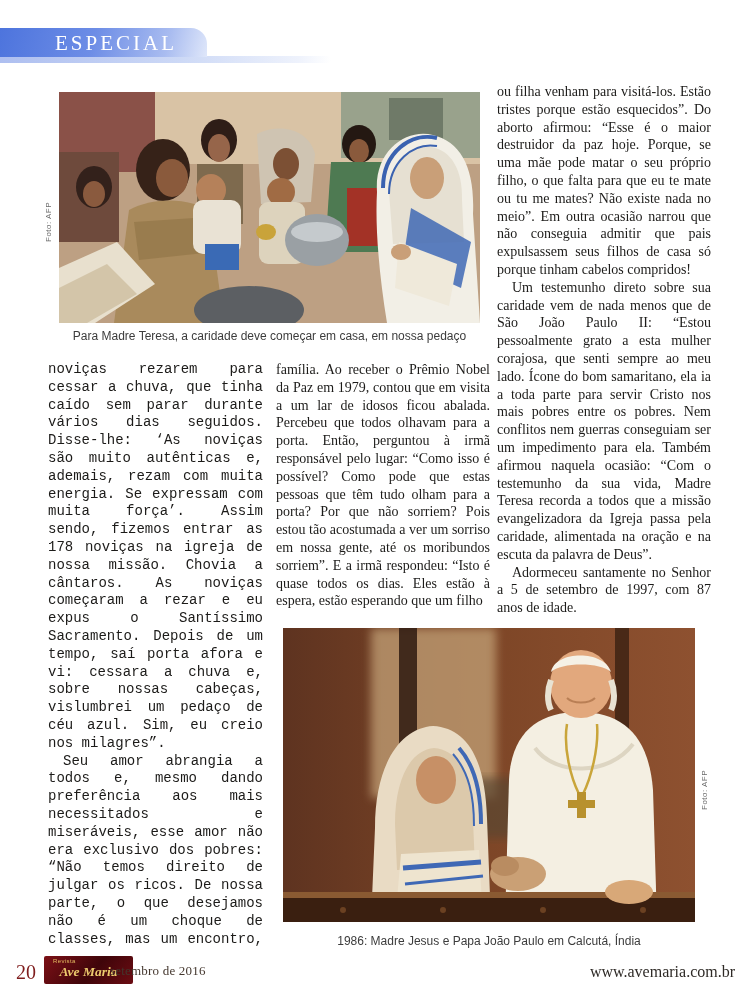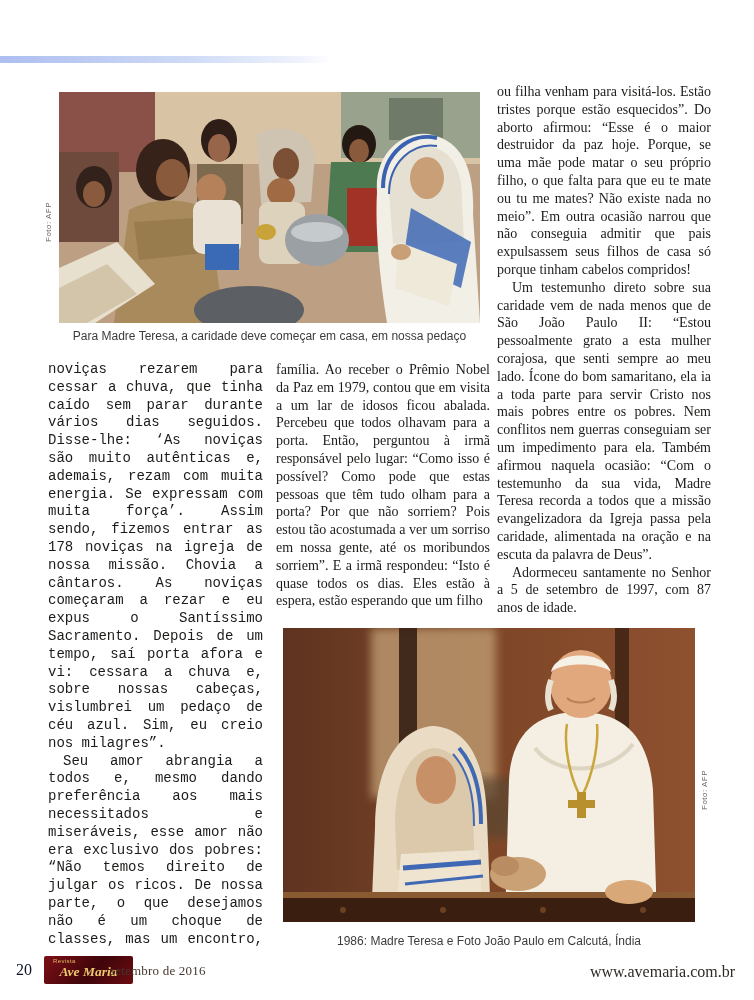--- a/index.html
+++ b/index.html
@@ -50,21 +50,21 @@
     color:#1c1b19;
   }
   .col p{margin:0;}
   .col p.indent{text-indent:15px;}
   .col-1{left:48px;top:361px;width:215px;height:586px;font-family:Liberation Mono, monospace;}
   .col-2{left:276px;top:361px;width:214px;height:256px;}
   .col-3{left:497px;top:83px;width:214px;height:532px;}
   
   .page-number{
     position:absolute;left:16px;top:961px;
-    font-size:16px;color:#0f172a;
+    font-size:20px;color:#7f1d1d;
   }
   .logo{
     position:absolute;left:44px;top:956px;width:89px;height:28px;
     background:linear-gradient(130deg,#7c1016 0%,#3f050a 55%,#6b0c12 100%);
     border-radius:2px;overflow:hidden;
   }
   .logo-small{
     position:absolute;left:9px;top:2px;
     font-family:"Liberation Sans",sans-serif;font-size:6px;
     color:#e4bd62;letter-spacing:.4px;
@@ -82,20 +82,23 @@
     position:absolute;right:19px;top:963px;
     font-size:16px;color:#2e2a26;
   }
 </style>
 </head>
 <body>
 
 <div class="page">
 
   <div class="banner-ext"></div>
+  <div class="banner">
+    <span class="banner-label">ESPECIAL</span>
+  </div>
 
   <span class="credit credit-top">Foto: AFP</span>
   <div class="photo photo-top">
     <svg viewBox="0 0 421 231" preserveAspectRatio="none">
       <rect width="421" height="231" fill="#bda083"></rect>
       <rect width="421" height="72" fill="#d9c3a5"></rect>
       <rect x="282" width="139" height="66" fill="#99a28c"></rect>
       <rect x="330" y="6" width="54" height="42" fill="#6f7a68"></rect>
       <rect x="0" width="96" height="80" fill="#8a5148"></rect>
       <rect x="0" y="60" width="60" height="90" fill="#6e4a3c"></rect>
@@ -202,21 +205,21 @@
       <rect x="0" y="264" width="412" height="6" fill="#8a5a32"></rect>
       <rect x="0" y="270" width="412" height="24" fill="#3a1f10"></rect>
       <circle cx="60" cy="282" r="3" fill="#6b4122"></circle>
       <circle cx="160" cy="282" r="3" fill="#6b4122"></circle>
       <circle cx="260" cy="282" r="3" fill="#6b4122"></circle>
       <circle cx="360" cy="282" r="3" fill="#6b4122"></circle>
       <ellipse cx="346" cy="264" rx="24" ry="12" fill="#d8a878"></ellipse>
     </svg>
   </div>
   <span class="credit credit-bottom">Foto: AFP</span>
-  <div class="caption caption-bottom">1986: Madre Teresa e Foto João Paulo em Calcutá, Índia</div>
+  <div class="caption caption-bottom">1986: Madre Jesus e Papa João Paulo em Calcutá, Índia</div>
 
   <span class="page-number">20</span>
   <div class="logo">
     <span class="logo-small">Revista</span>
     <span class="logo-script">Ave Maria</span>
   </div>
   <span class="footer-date">setembro de 2016</span>
   <span class="footer-url">www.avemaria.com.br</span>
 
 </div>

